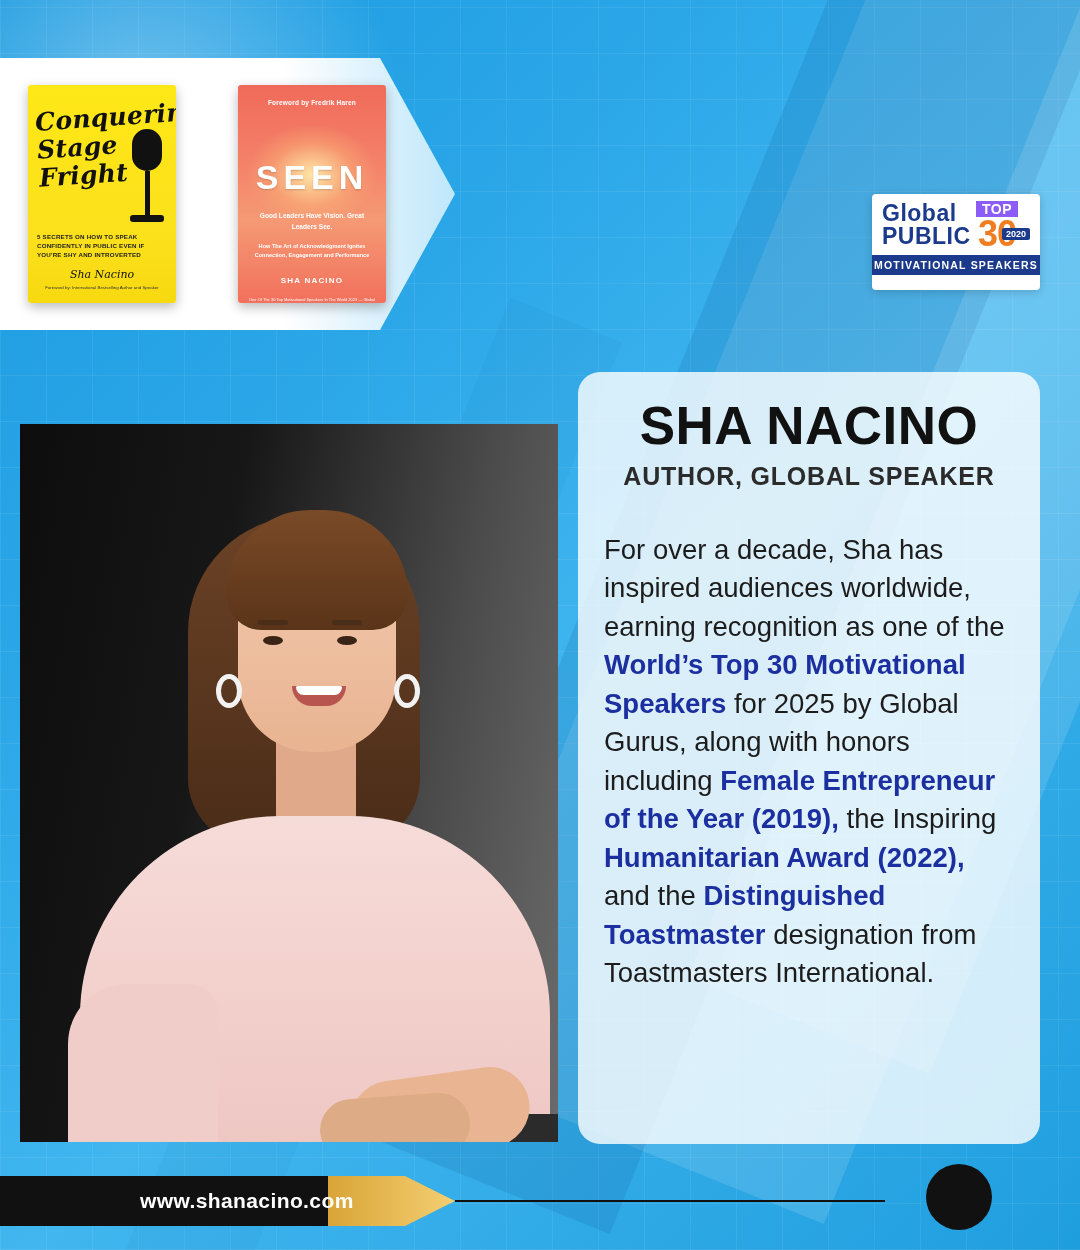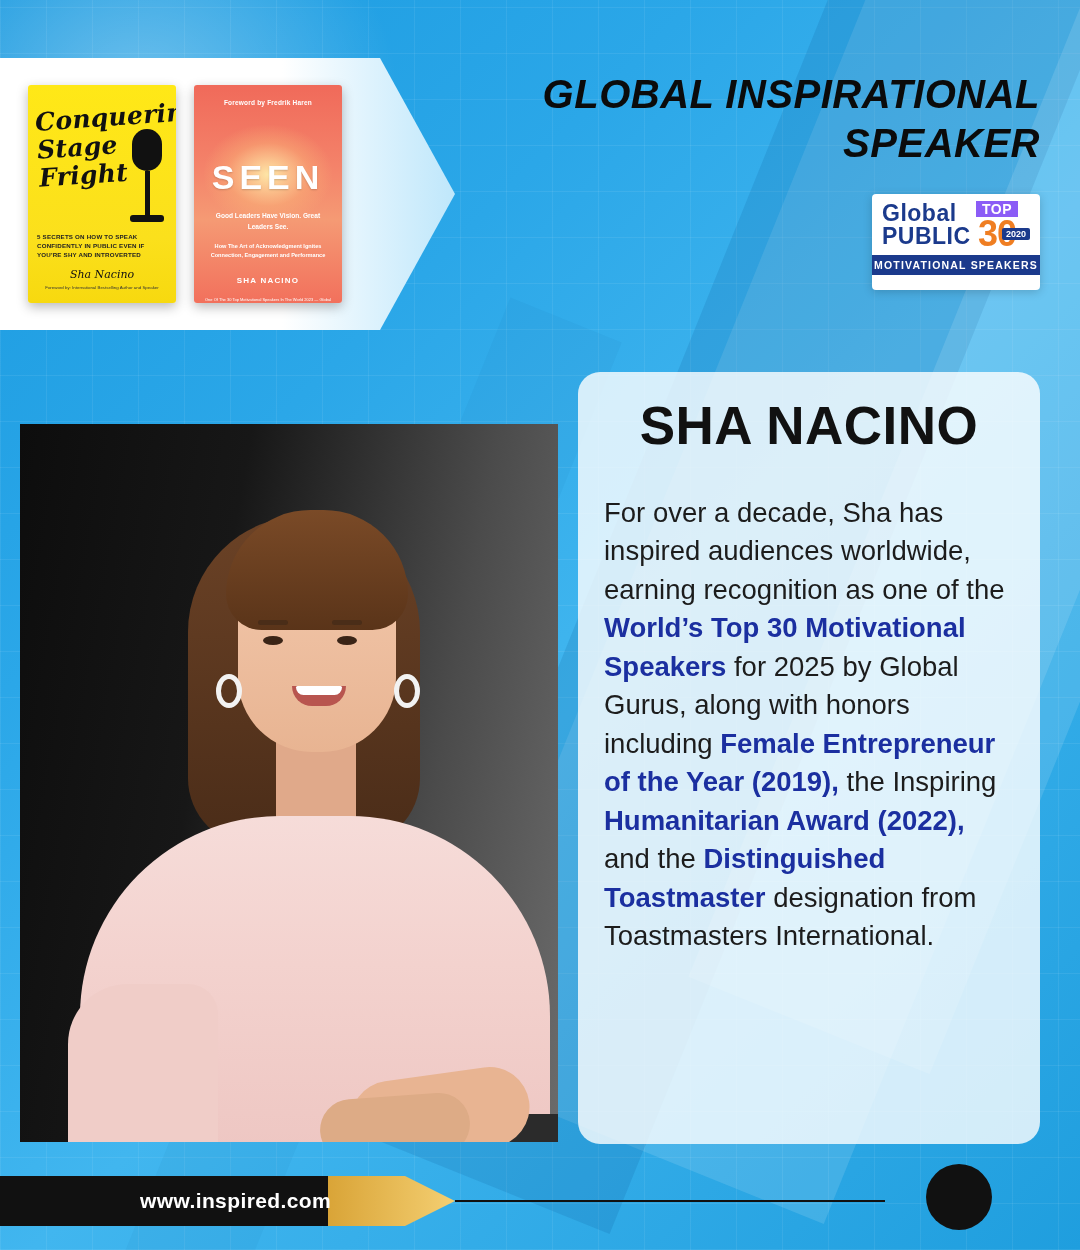--- a/index.html
+++ b/index.html
@@ -79,20 +79,21 @@
   .book-yellow .sig {
     font-family: "DejaVu Serif", serif; font-style: italic;
     font-size: 11px; color:#111; margin: 8px 0 4px;
   }
   .book-yellow .foot {
     font-size: 4.4px; color:#333; line-height:1.3; text-align:left;
   }
   .book-red {
     background: linear-gradient(180deg, #f06a5a 0%, #f4836a 38%, #f59a74 62%, #f2705c 100%);
     color: #fff;
+    margin-left: 44px;
   }
   .book-red .fwd { font-size: 6.5px; font-weight:700; letter-spacing:.2px; margin-top:2px;}
   .book-red .sun {
     position:absolute; left:50%; top:40px; transform:translateX(-50%);
     width: 128px; height: 90px;
     background: radial-gradient(ellipse at 50% 55%, rgba(255,235,170,0.95) 0%, rgba(250,180,120,0.45) 45%, rgba(240,120,95,0) 72%);
   }
   .book-red .title {
     position: relative; z-index:2;
     font-size: 34px; font-weight: 800; letter-spacing: 5px;
@@ -257,21 +258,20 @@
       <div class="sun"></div>
       <div class="title">SEEN</div>
       <div class="tag">Good Leaders Have Vision. Great Leaders See.</div>
       <div class="tag2">How The Art of Acknowledgment Ignites Connection, Engagement and Performance</div>
       <div class="auth">SHA NACINO</div>
       <div class="foot2">One Of The 30 Top Motivational Speakers In The World 2023 — Global Gurus</div>
     </div>
 
   </div>
 
-  <div id="headline">GLOBAL INSPIRATIONAL SPEAKER</div>
 
   <div id="gurus-badge">
     <div class="g1">Global</div>
     <div class="g2">PUBLIC</div>
     <div class="top30">
       <span class="top-lbl">TOP</span>
       <div class="num30">30</div>
     </div>
     <div class="yr">2020</div>
     <div class="strip">MOTIVATIONAL SPEAKERS</div>
@@ -292,22 +292,23 @@
     <div class="p-earring" style="left:374px; top:250px;"></div>
     <div class="p-body"></div>
     <div class="p-arm-l"></div>
     <div class="p-skirt"></div>
     <div class="p-hands"></div>
     <div class="p-hand2"></div>
   </div>
 
   <div id="info-card">
     <div id="name">SHA NACINO</div>
+    <div id="role">AUTHOR, GLOBAL SPEAKER</div>
     <div id="bio"><span>For over a decade, Sha has inspired audiences worldwide, earning recognition as one of the </span><b>World’s Top 30 Motivational Speakers</b><span> for 2025 by Global Gurus, along with honors including </span><b>Female Entrepreneur of the Year (2019),</b><span> the Inspiring </span><b>Humanitarian Award (2022),</b><span> and the </span><b>Distinguished Toastmaster</b><span> designation from Toastmasters International.</span></div>
   </div>
 
   <div id="footer-line"></div>
   <div id="footer-bar">
-    <div id="footer-url">www.inspired.com</div>
+    <div id="footer-url">www.shanacino.com</div>
   </div>
   <div id="footer-dot"></div>
 
 </div>
 
 </body></html>

